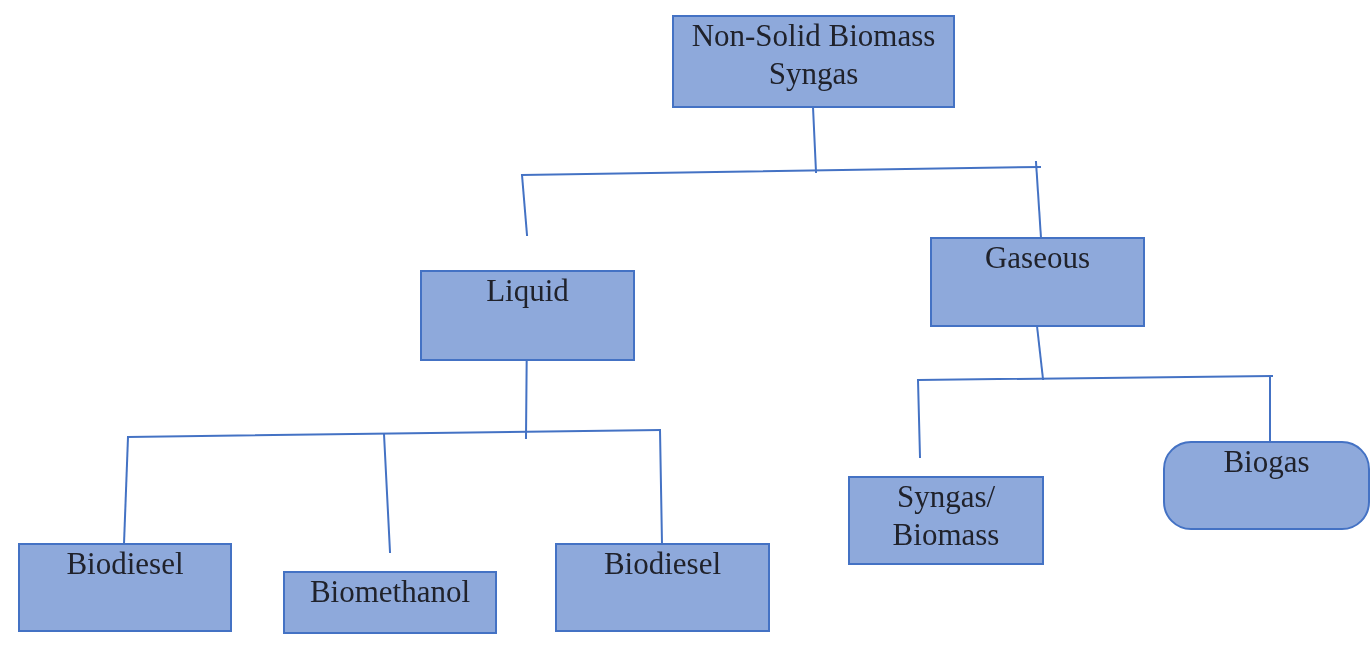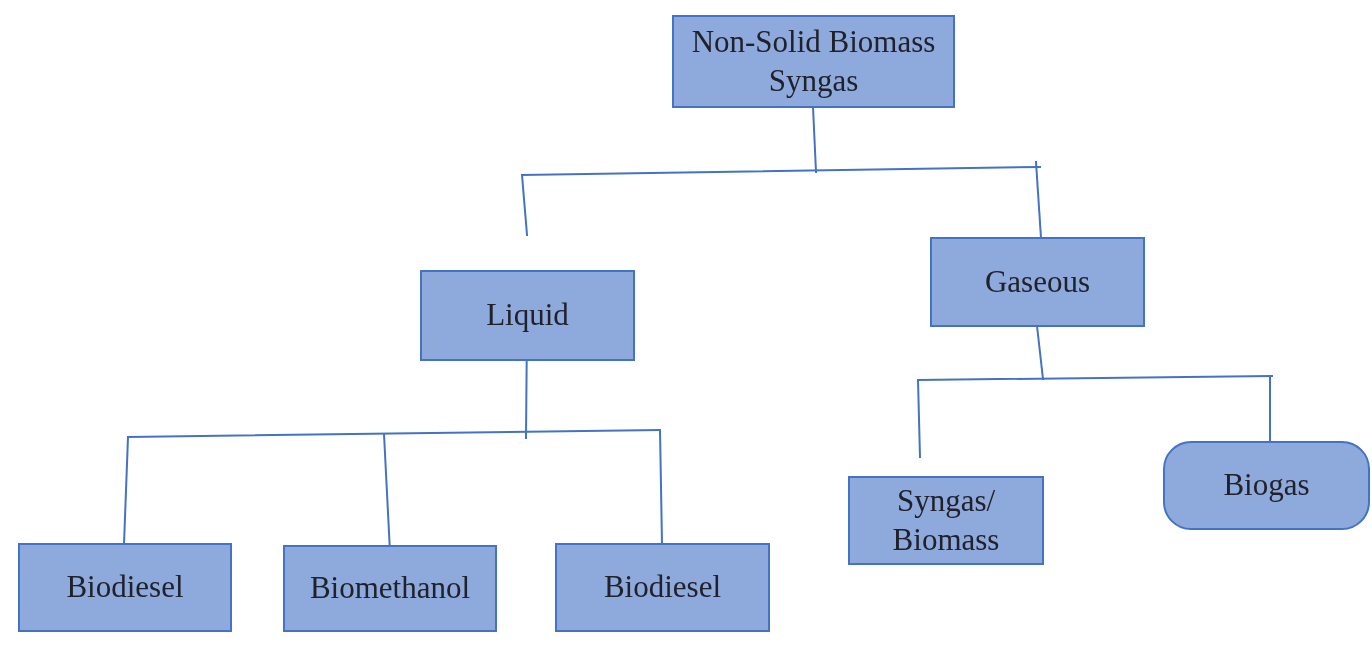--- a/index.html
+++ b/index.html
@@ -28,21 +28,20 @@
     position: absolute;
     box-sizing: border-box;
     background: #8EA9DB;
     border: 2px solid #4472C4;
     color: #20222B;
     font-size: 31px;
     line-height: 1.24;
     display: flex;
     flex-direction: column;
     align-items: center;
-    justify-content: center;
     text-align: center;
   }
   .node span { display: block; white-space: nowrap; }
 </style>
 </head>
 <body>
 
 <div class="canvas">
 
   <svg class="connectors" viewBox="0 0 1372 646" xmlns="http://www.w3.org/2000/svg">
@@ -74,21 +73,21 @@
   </div>
 
   <div class="node" style="left:18px; top:543px; width:214px; height:89px;">
     <span>Biodiesel</span>
   </div>
 
   <div class="node" style="left:930px; top:237px; width:215px; height:90px;">
     <span>Gaseous</span>
   </div>
 
-  <div class="node" style="left:283px; top:545px; width:214px; height:87px;">
+  <div class="node" style="left:283px; top:571px; width:214px; height:63px;">
     <span>Biomethanol</span>
   </div>
 
   <div class="node" style="left:555px; top:543px; width:215px; height:89px;">
     <span>Biodiesel</span>
   </div>
 
   <div class="node" style="left:848px; top:456px; width:196px; height:89px;margin-top:20px;">
     <span>Syngas/</span>
     <span>Biomass</span>

